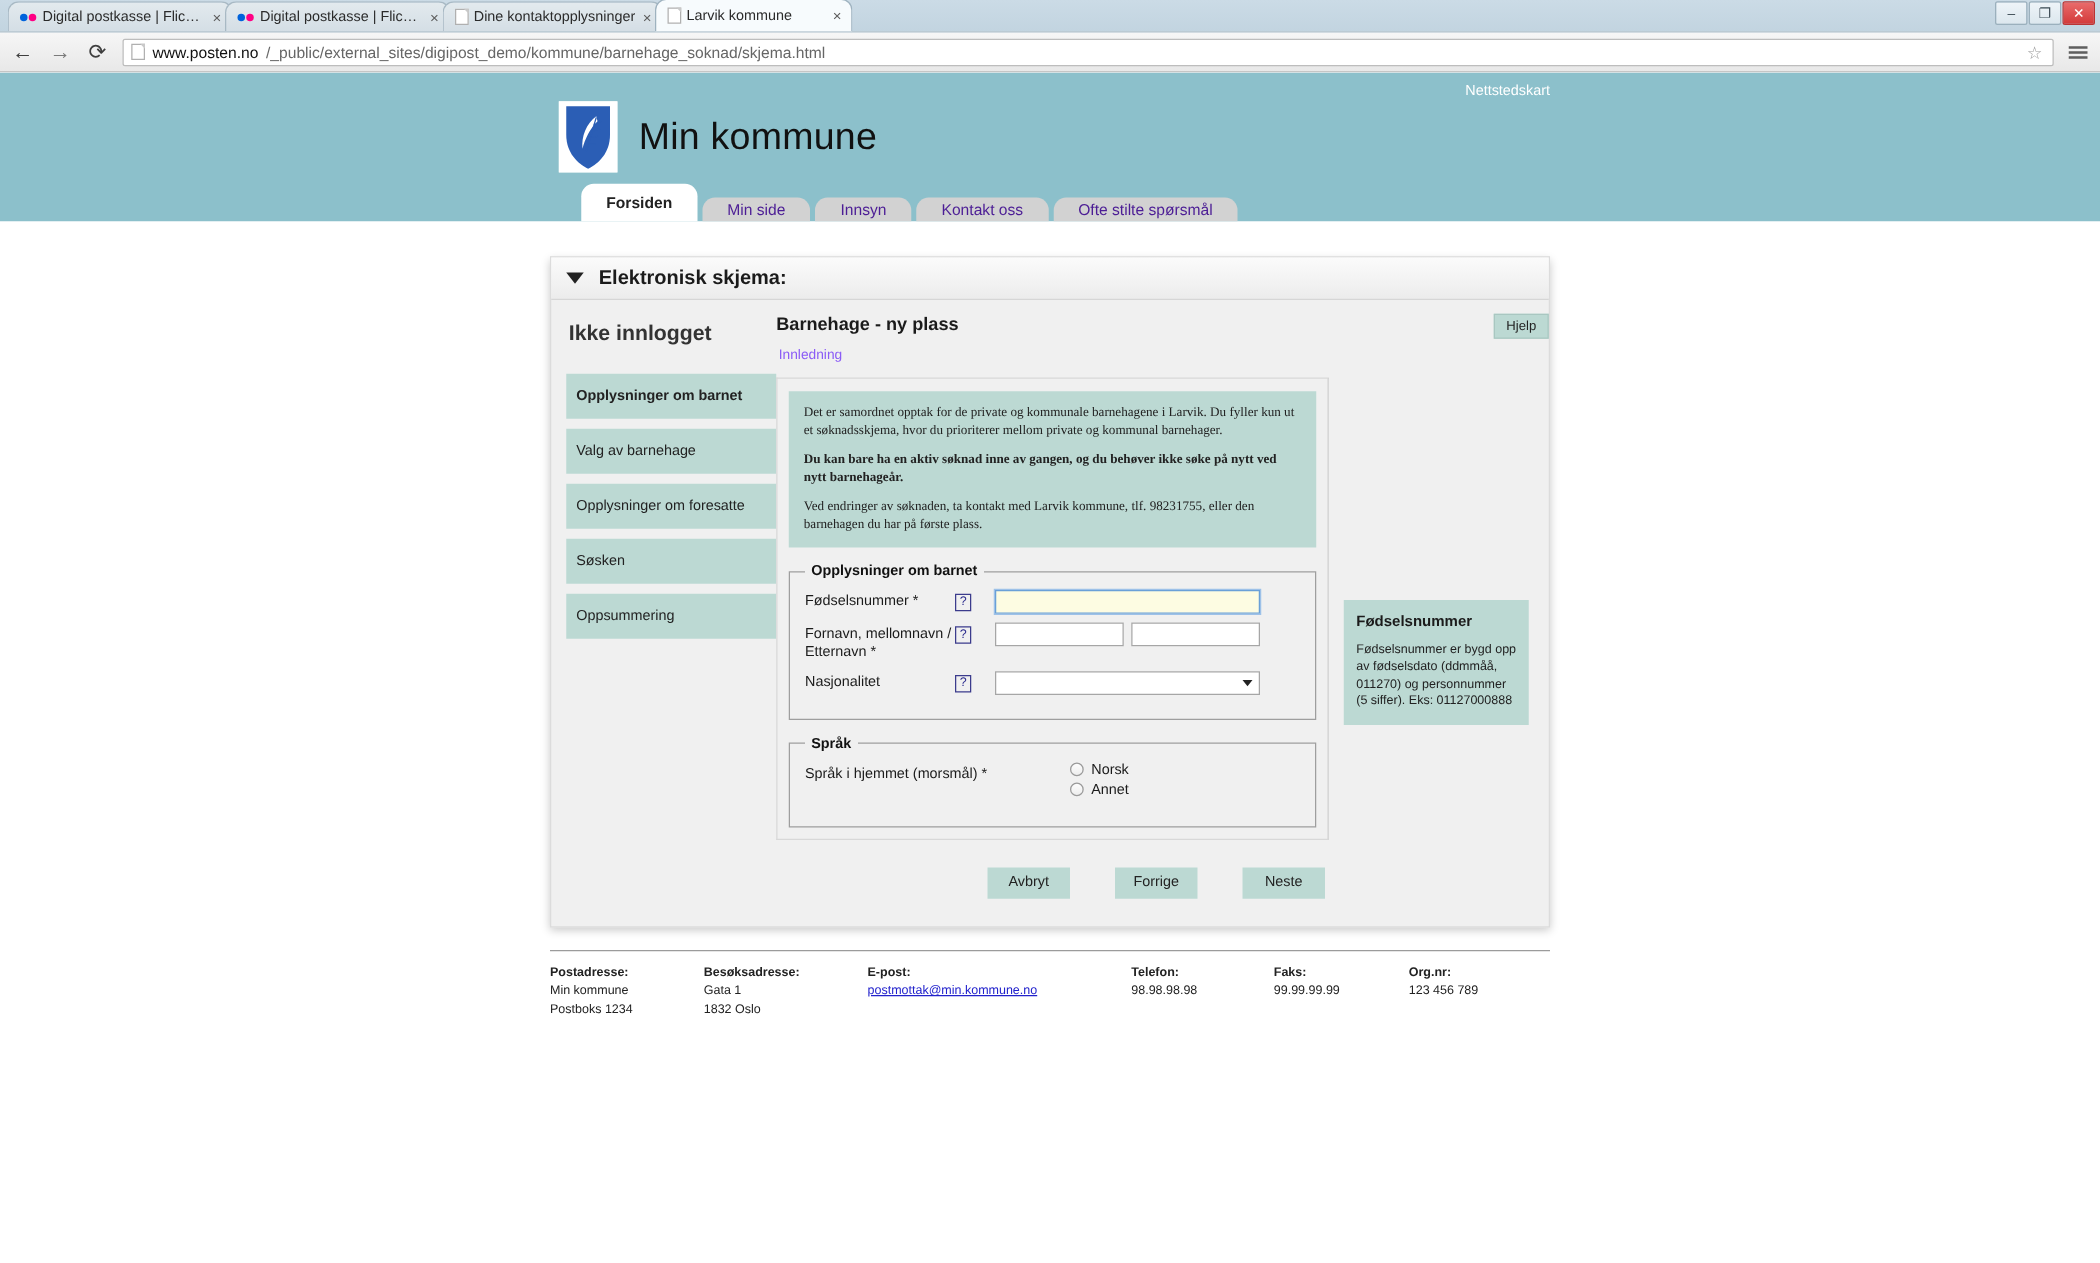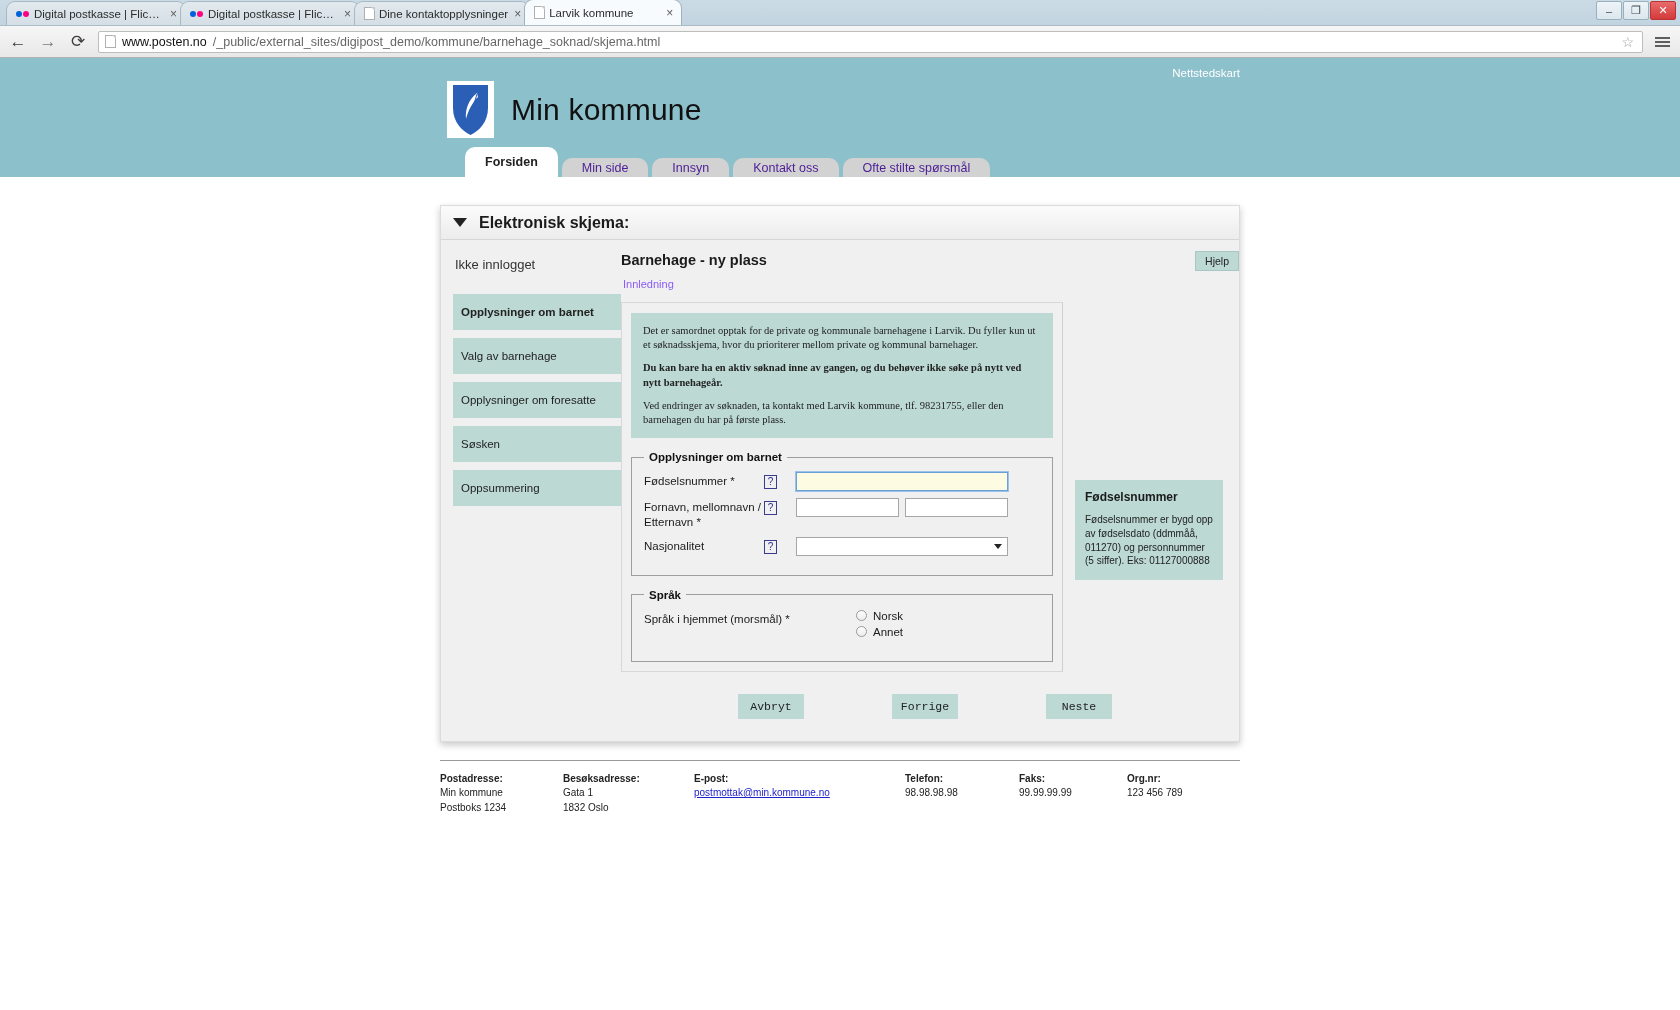--- a/index.html
+++ b/index.html
@@ -128,21 +128,21 @@
     border-bottom:1px solid #d6d6d6;
     display:flex; align-items:center; gap:12px; padding-left:12px;
   }
   .caret { width:0;height:0;border-left:7px solid transparent;border-right:7px solid transparent;border-top:9px solid #222; }
   .card-head h1 { margin:0; font-size:16px; font-weight:bold; color:#1b1b1b; }
 
   .card-body { display:flex; padding:12px 0 22px 0; }
   .side {
     width:180px; flex:0 0 180px; padding-left:12px; padding-top:5px;
   }
-  .loginstate { font-size:13px; color:#333; margin:0 0 22px 2px; }
+  .loginstate { font-size:17px; color:#333; margin:0 0 22px 2px;font-weight:bold; }
   .side-item {
     background:#bcd9d3; color:#222; font-size:11.5px;
     height:36px; display:flex; align-items:center;
     padding-left:8px; margin-bottom:8px;
   }
   .side-item.current { font-weight:bold; }
 
   .content { flex:1; padding-right:10px; position:relative; }
   .content h2 { margin:0 0 10px 0; font-size:14.5px; font-weight:bold; color:#1b1b1b; }
   .step { font-size:11px; color:#8b5cf6; margin:0 0 12px 2px; }
@@ -199,21 +199,21 @@
   .helpcard { width:148px; background:#bcd9d3; padding:10px 10px 12px 10px; }
   .helpcard h3 { margin:0 0 9px 0; font-size:12px; font-weight:bold; color:#1b1b1b; }
   .helpcard p { margin:0; font-size:10px; color:#222; line-height:1.38; }
 
   .hjelp {
     position:absolute; right:0; top:-1px;
     background:#bcd9d3; color:#222; font-size:10.5px;
     padding:3px 9px; border:1px solid #a9c7c1;
   }
 
-  .btnrow { display:flex; justify-content:center; gap:88px; margin-top:22px;font-family:Liberation Mono, monospace; }
+  .btnrow { display:flex; justify-content:center; gap:36px; margin-top:22px; }
   .btn {
     background:#bcd9d3; color:#222; font-size:11.5px;
     width:66px; height:25px; display:flex; align-items:center; justify-content:center;
     border:none;
   }
 
   
   .footer { width:800px; margin:18px auto 0 auto; border-top:1px solid #9b9b9b; padding-top:11px; display:flex; font-size:10px; color:#222; }
   .fcol { margin-right:26px; line-height:1.45; }
   .fcol b { display:block; font-size:10px; }

